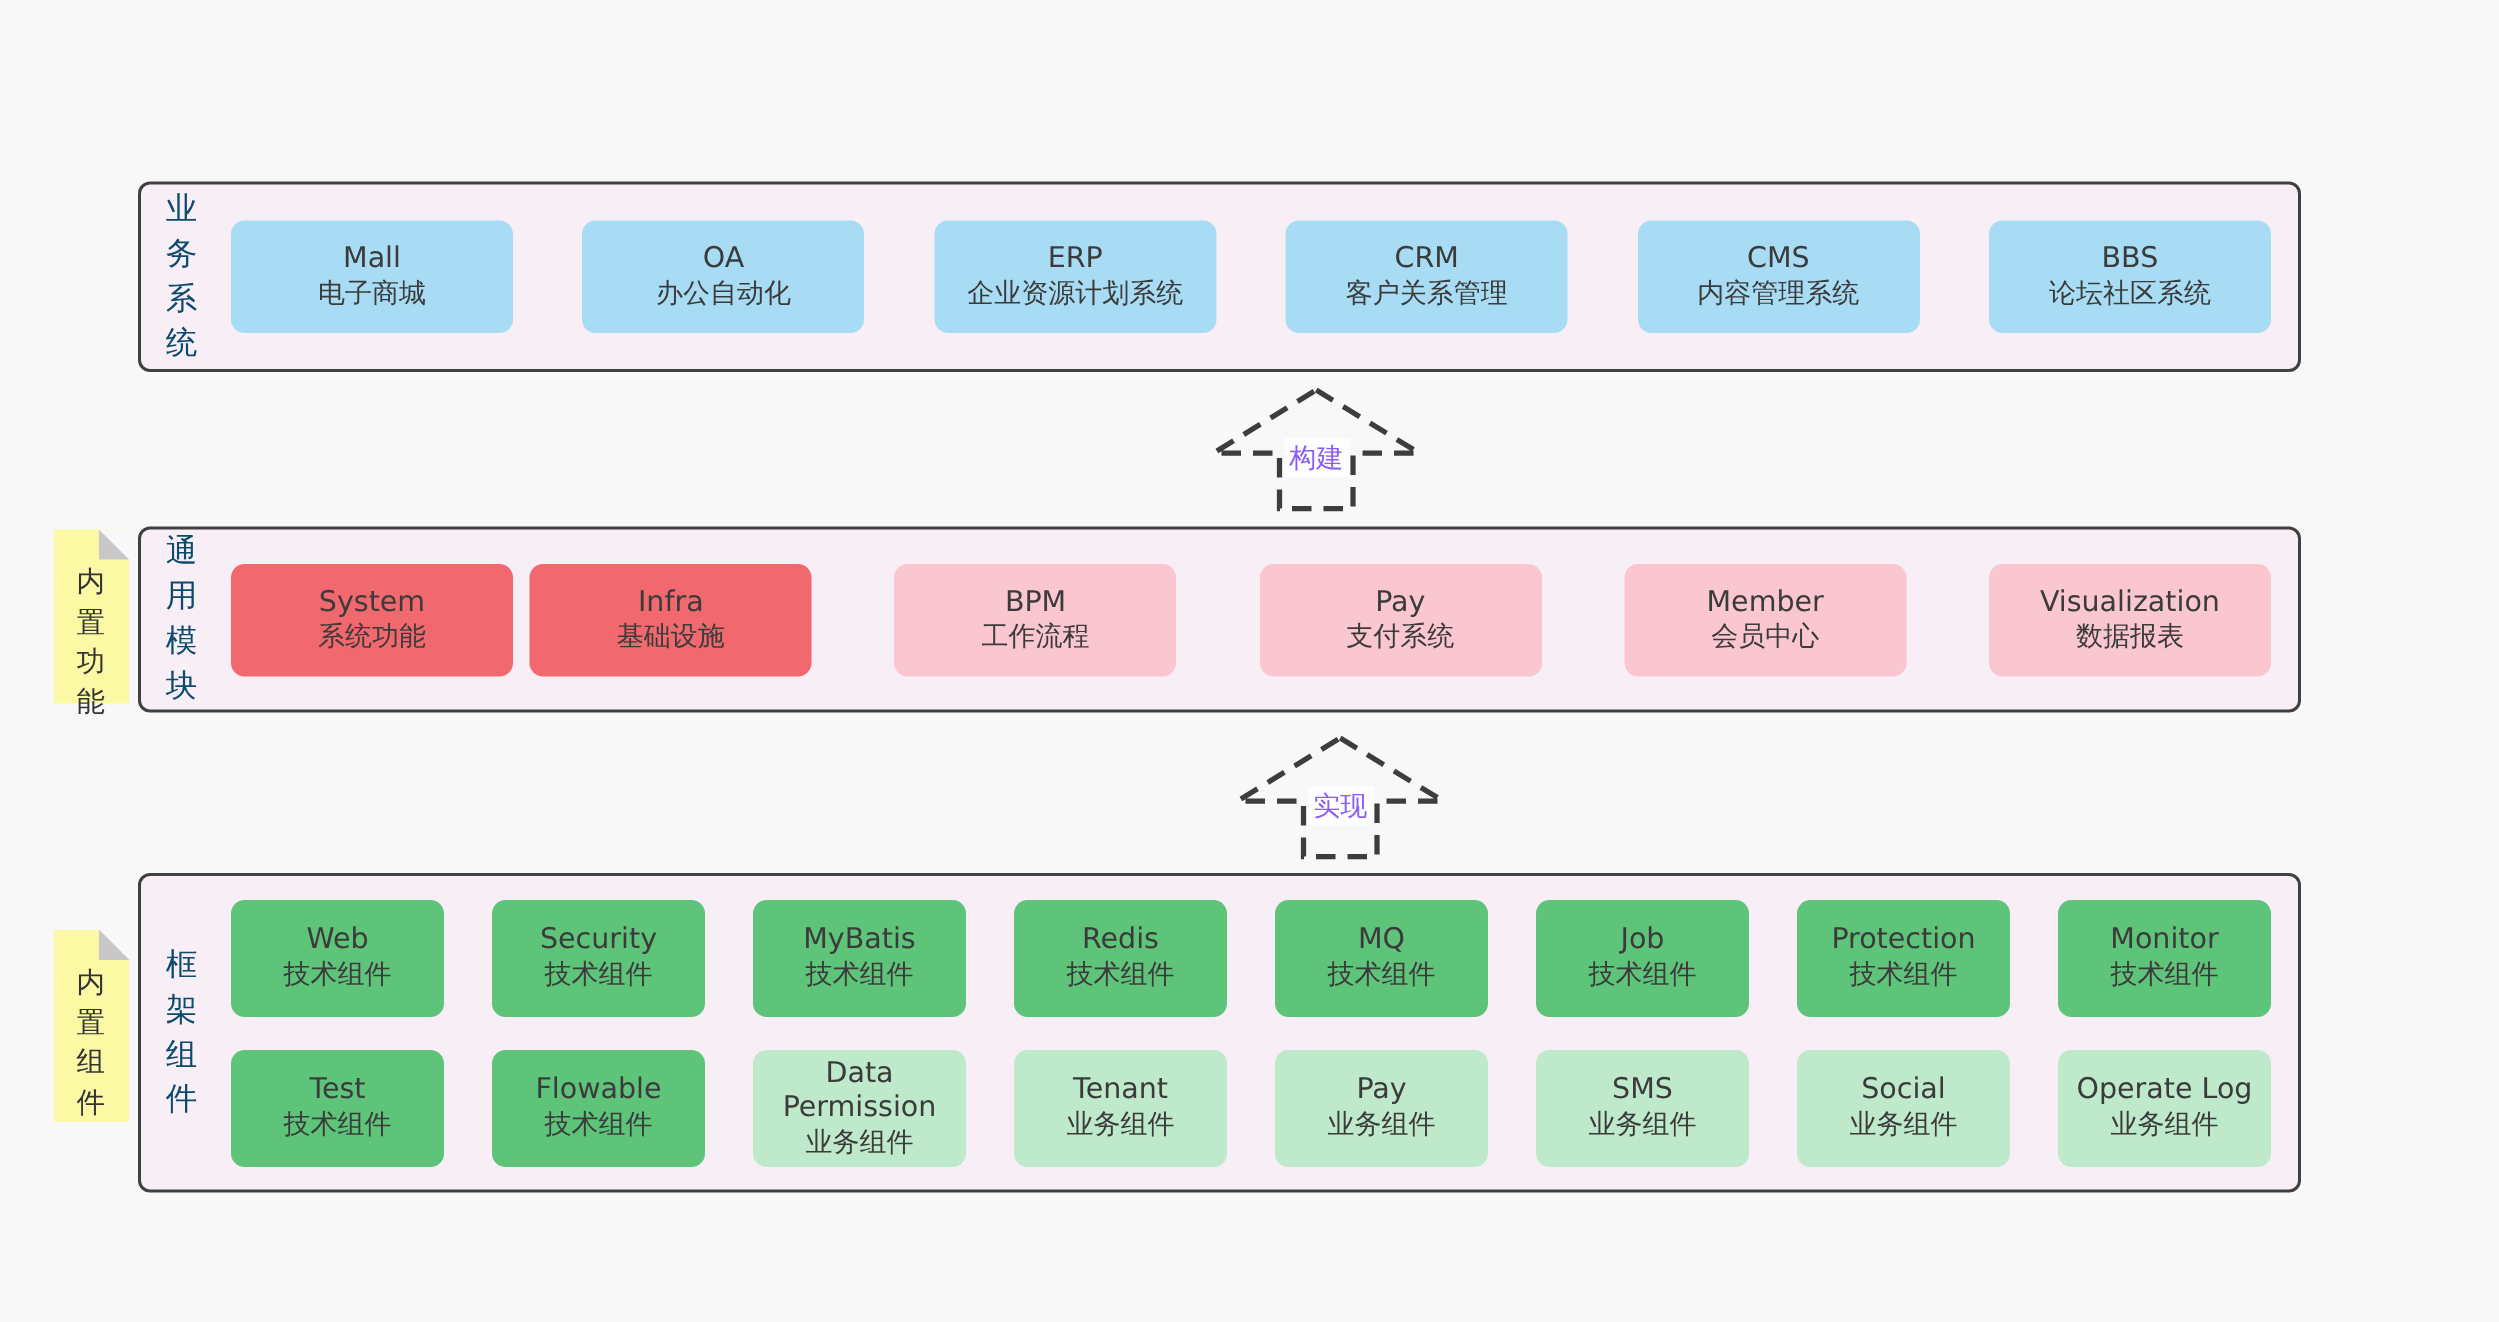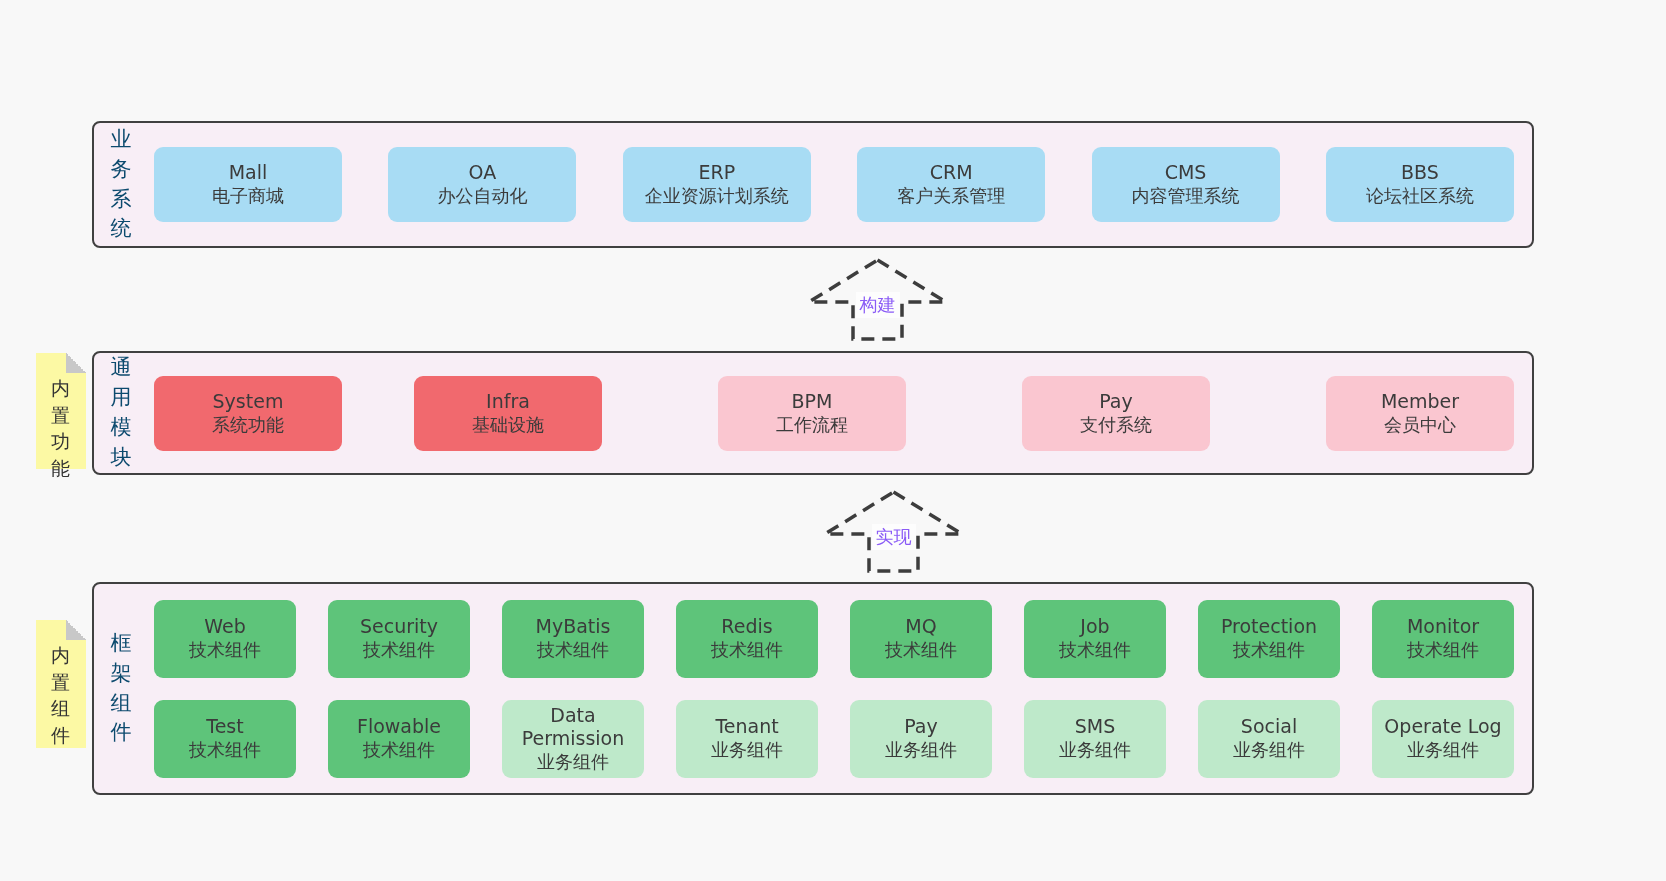--- a/index.html
+++ b/index.html
@@ -138,20 +138,24 @@
           <div class="zh">工作流程</div>
         </div>
         <div class="box box-wide pink">
           <div class="en">Pay</div>
           <div class="zh">支付系统</div>
         </div>
         <div class="box box-wide pink">
           <div class="en">Member</div>
           <div class="zh">会员中心</div>
         </div>
+        <div class="box box-wide pink">
+          <div class="en">Visualization</div>
+          <div class="zh">数据报表</div>
+        </div>
       </div>
     </div>
   </div>
 
   <div class="arrow arrow-implement">
     <svg viewBox="0 0 145 86">
       <polygon points="72.5,4 141,46 97,46 97,83 48,83 48,46 4,46" fill="none" stroke="#3d3d3d" stroke-width="3.5" stroke-dasharray="13 8"></polygon>
     </svg>
     <div class="arrow-label">实现</div>
   </div>

